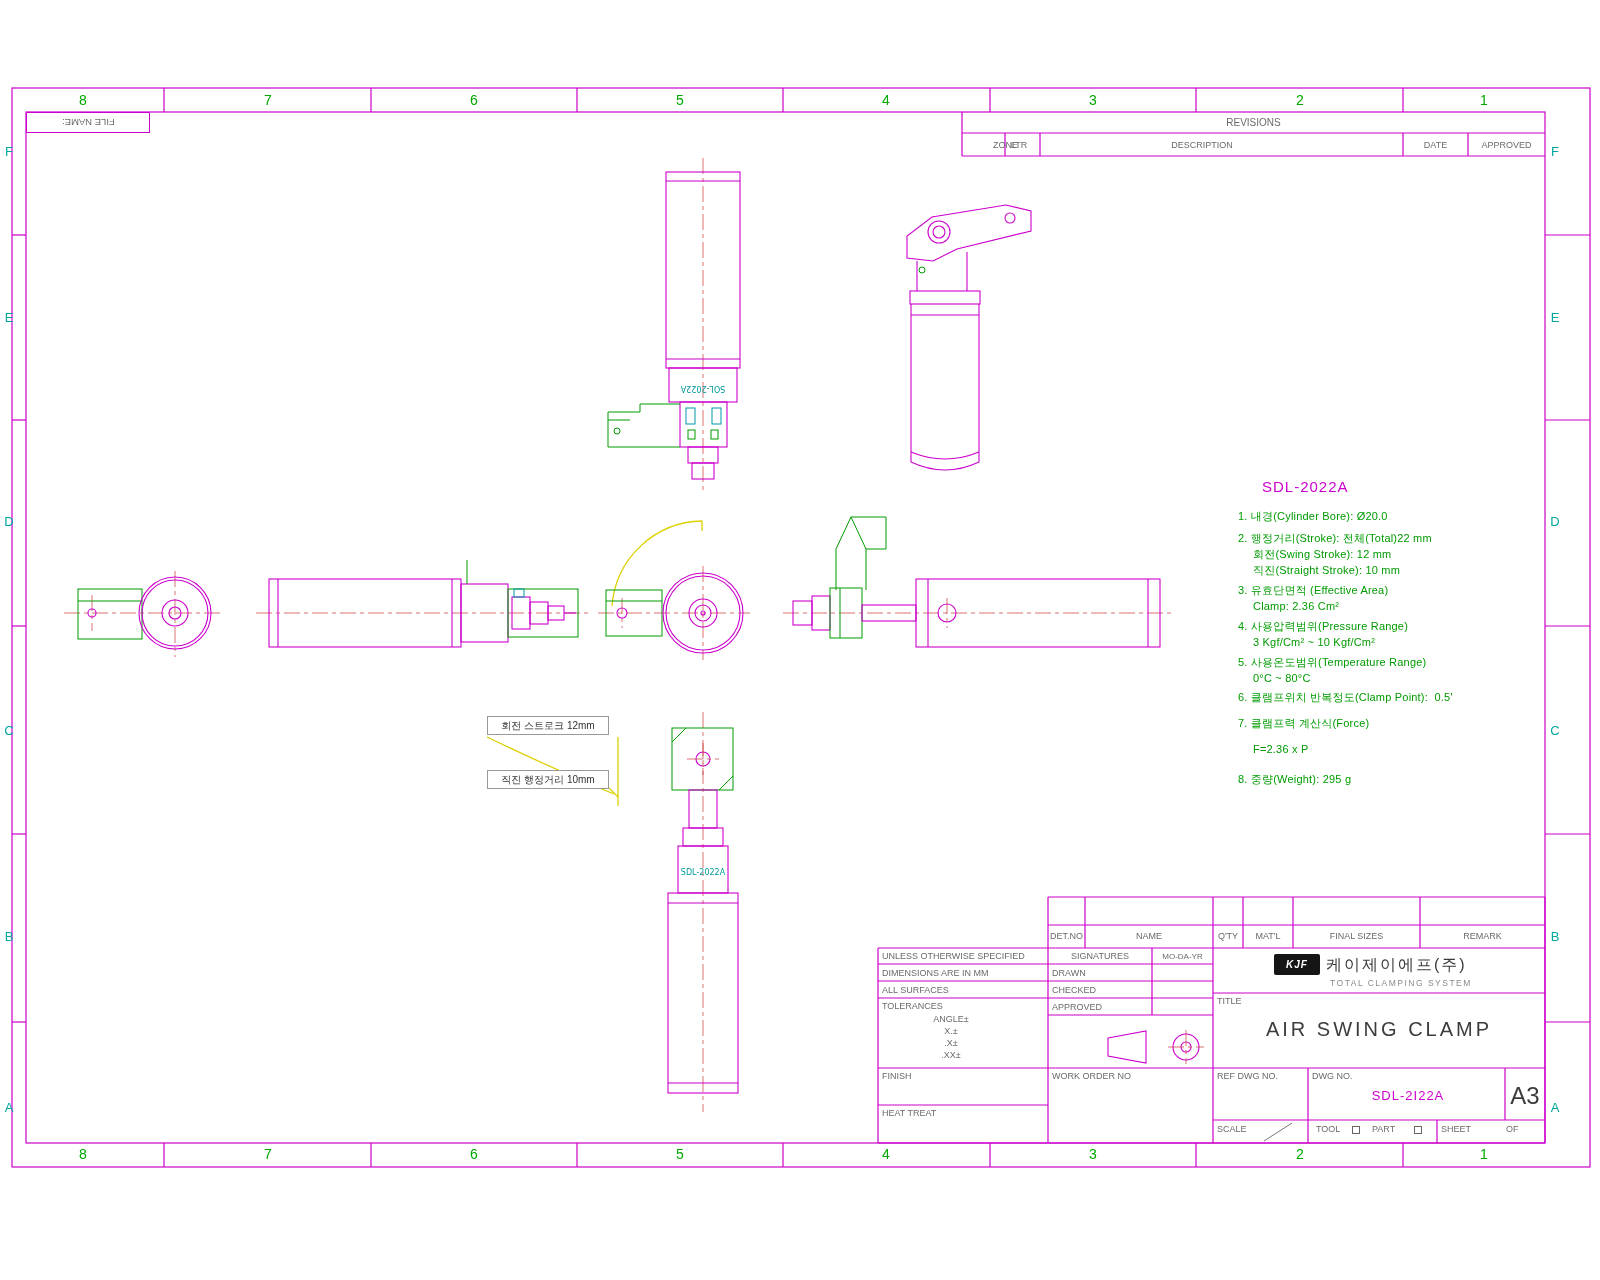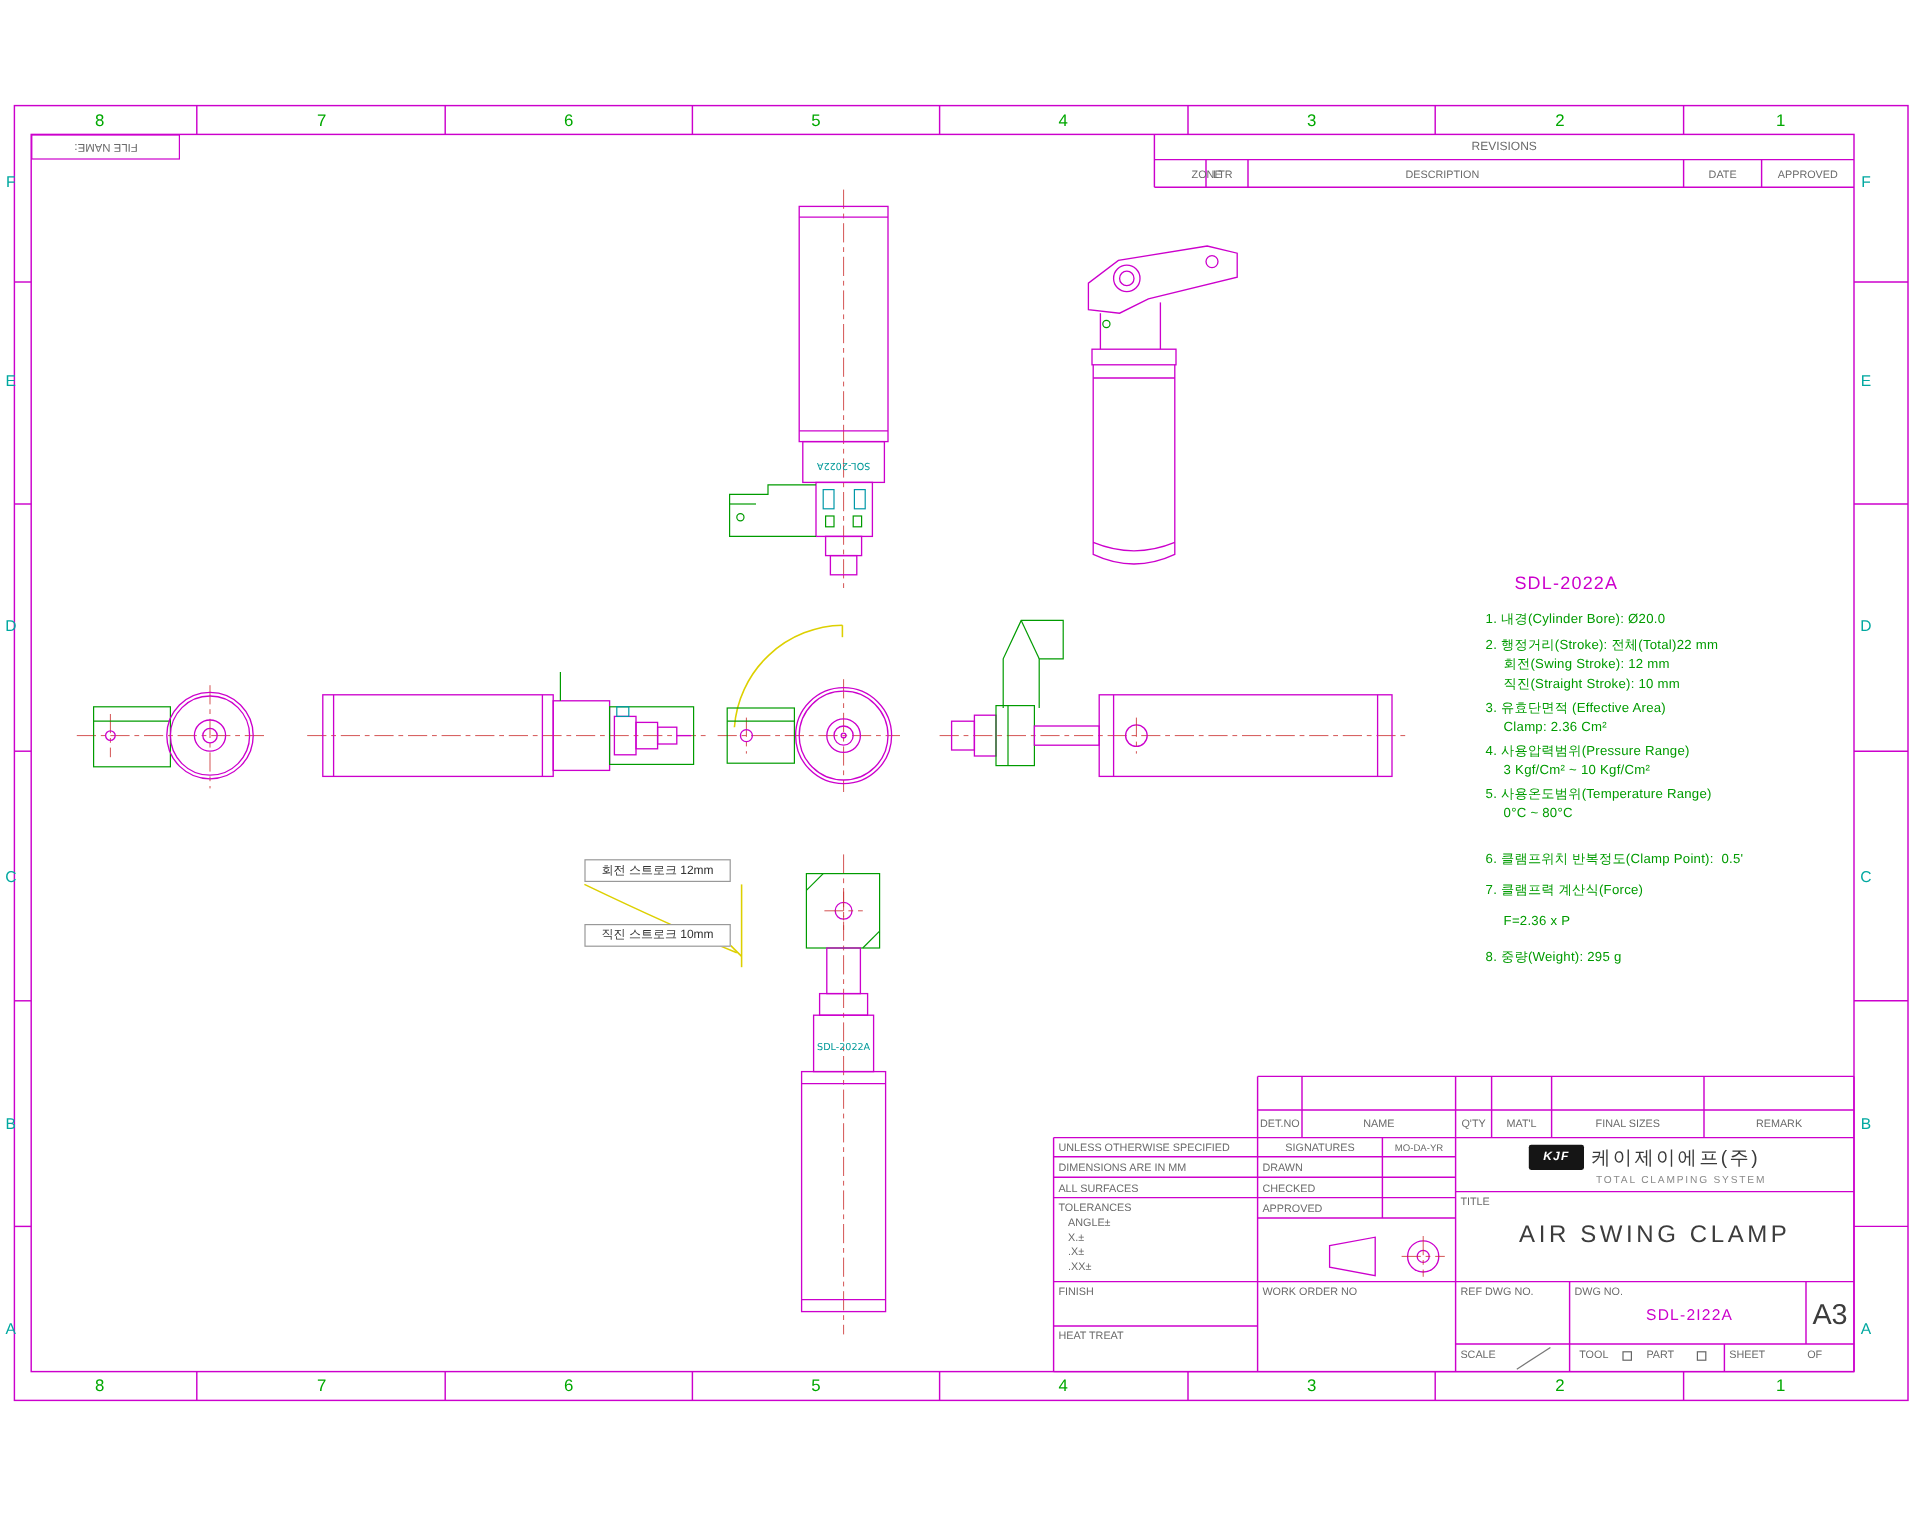--- a/index.html
+++ b/index.html
@@ -22,24 +22,24 @@
   .dk{fill:none;stroke:#777;stroke-width:1}
   .lbl{fill:#009999;font-size:8px;text-anchor:middle;font-family:"DejaVu Sans",sans-serif}
   
   .annot{position:absolute;width:122px;height:19px;border:1px solid #999;color:#333;
          font-size:10px;text-align:center;line-height:17px;background:#fff;white-space:nowrap}
   
   .specs{position:absolute;left:1238px;top:508px;width:330px;color:#009b00;
          font-size:11px;line-height:16px;letter-spacing:0.2px}
   .sl{white-space:pre}
   .ind{padding-left:15px}
-  .g4{margin-bottom:4px}.g5{margin-bottom:22px}.g6{margin-bottom:6px}
+  .g4{margin-bottom:4px}.g5{margin-bottom:3px}.g6{margin-bottom:6px}
   .g10{margin-bottom:10px}.g14{margin-bottom:14px}
   .tolrows{position:absolute;left:890px;top:1013px;width:122px;color:#6a6a6a;font-size:9px}
-  .tolrow{display:flex;justify-content:flex-start;height:12px;line-height:12px}
+  .tolrow{display:flex;justify-content:center;height:12px;line-height:12px}
   .chk{position:absolute;width:8px;height:8px;border:1px solid #666;background:#fff}
   .filebox{position:absolute;left:26px;top:112px;width:124px;height:21px;border:1px solid #cc00cc;
            display:flex;align-items:center;justify-content:center}
   .filebox span{display:inline-block;transform:rotate(180deg);font-size:9.5px;color:#6a6a6a}
   .logo{position:absolute;left:1274px;top:954px;width:46px;height:21px;background:#151515;border-radius:2px;
         color:#fff;font-style:italic;font-weight:bold;font-size:10px;text-align:center;line-height:21px;letter-spacing:1px}
 </style>
 </head>
 <body>
 
@@ -298,21 +298,21 @@
     <div class="sl ind g4">3 Kgf/Cm² ~ 10 Kgf/Cm²</div>
     <div class="sl">5. 사용온도범위(Temperature Range)</div>
     <div class="sl ind g5">0°C ~ 80°C</div>
     <div class="sl g10">6. 클램프위치 반복정도(Clamp Point):  0.5'</div>
     <div class="sl g10">7. 클램프력 계산식(Force)</div>
     <div class="sl ind g14">F=2.36 x P</div>
     <div class="sl">8. 중량(Weight): 295 g</div>
   </div>
 
   <div class="annot" style="left:487px;top:716px">회전 스트로크 12mm</div>
-  <div class="annot" style="left:487px;top:770px">직진 스트로크 10mm</div>
+  <div class="annot" style="left:487px;top:770px">직진 행정거리 10mm</div>
 
   <span class="tbl ctr" style="left:1048px;top:931px;width:37px">DET.NO</span>
   <span class="tbl ctr" style="left:1085px;top:931px;width:128px">NAME</span>
   <span class="tbl ctr" style="left:1213px;top:931px;width:30px">Q'TY</span>
   <span class="tbl ctr" style="left:1243px;top:931px;width:50px">MAT'L</span>
   <span class="tbl ctr" style="left:1293px;top:931px;width:127px">FINAL SIZES</span>
   <span class="tbl ctr" style="left:1420px;top:931px;width:125px">REMARK</span>
 
   <span class="tbl" style="left:882px;top:951px">UNLESS OTHERWISE SPECIFIED</span>
   <span class="tbl" style="left:882px;top:968px">DIMENSIONS ARE IN MM</span>

